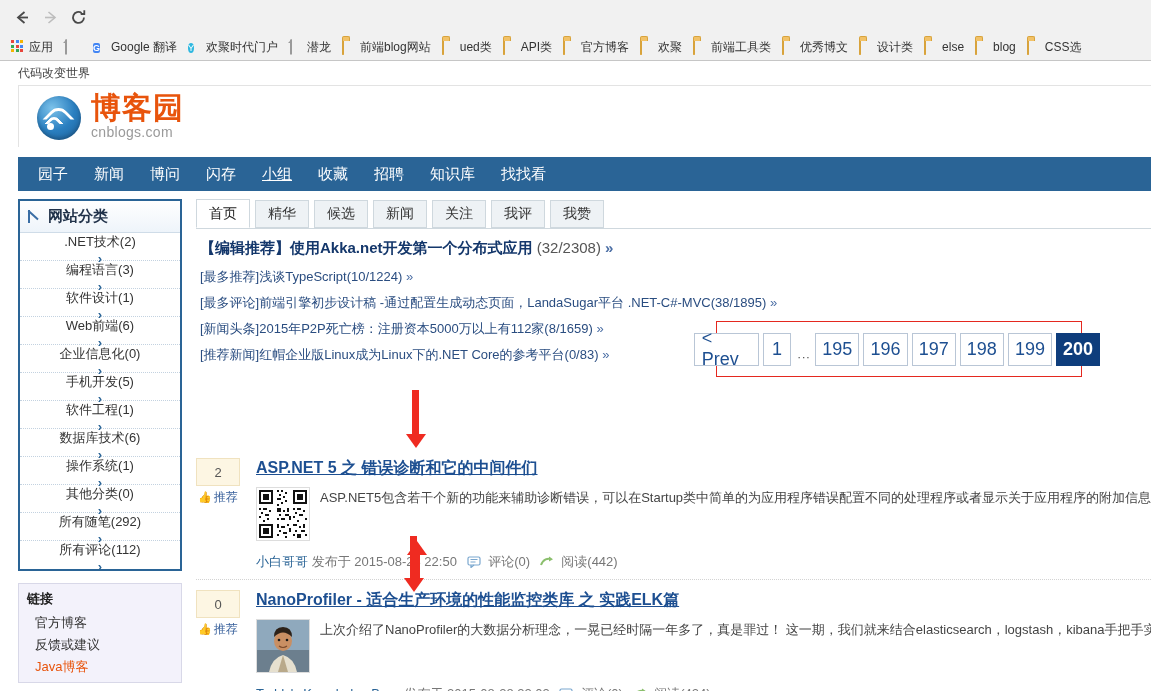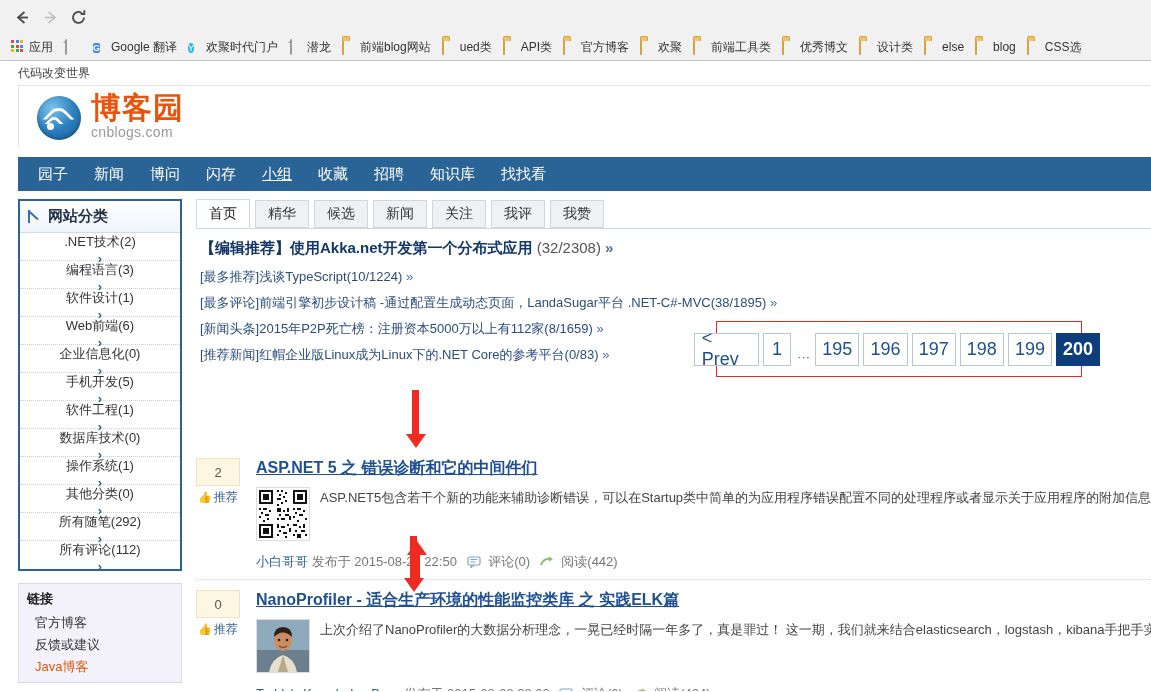--- a/index.html
+++ b/index.html
@@ -562,21 +562,21 @@
         </div>
         <div class="cat-item">
           <span>手机开发(5)</span>
           <span class="chev">›</span>
         </div>
         <div class="cat-item">
           <span>软件工程(1)</span>
           <span class="chev">›</span>
         </div>
         <div class="cat-item">
-          <span>数据库技术(0)</span>
+          <span>数据库技术(6)</span>
           <span class="chev">›</span>
         </div>
         <div class="cat-item">
           <span>操作系统(1)</span>
           <span class="chev">›</span>
         </div>
         <div class="cat-item">
           <span>其他分类(0)</span>
           <span class="chev">›</span>
         </div>

